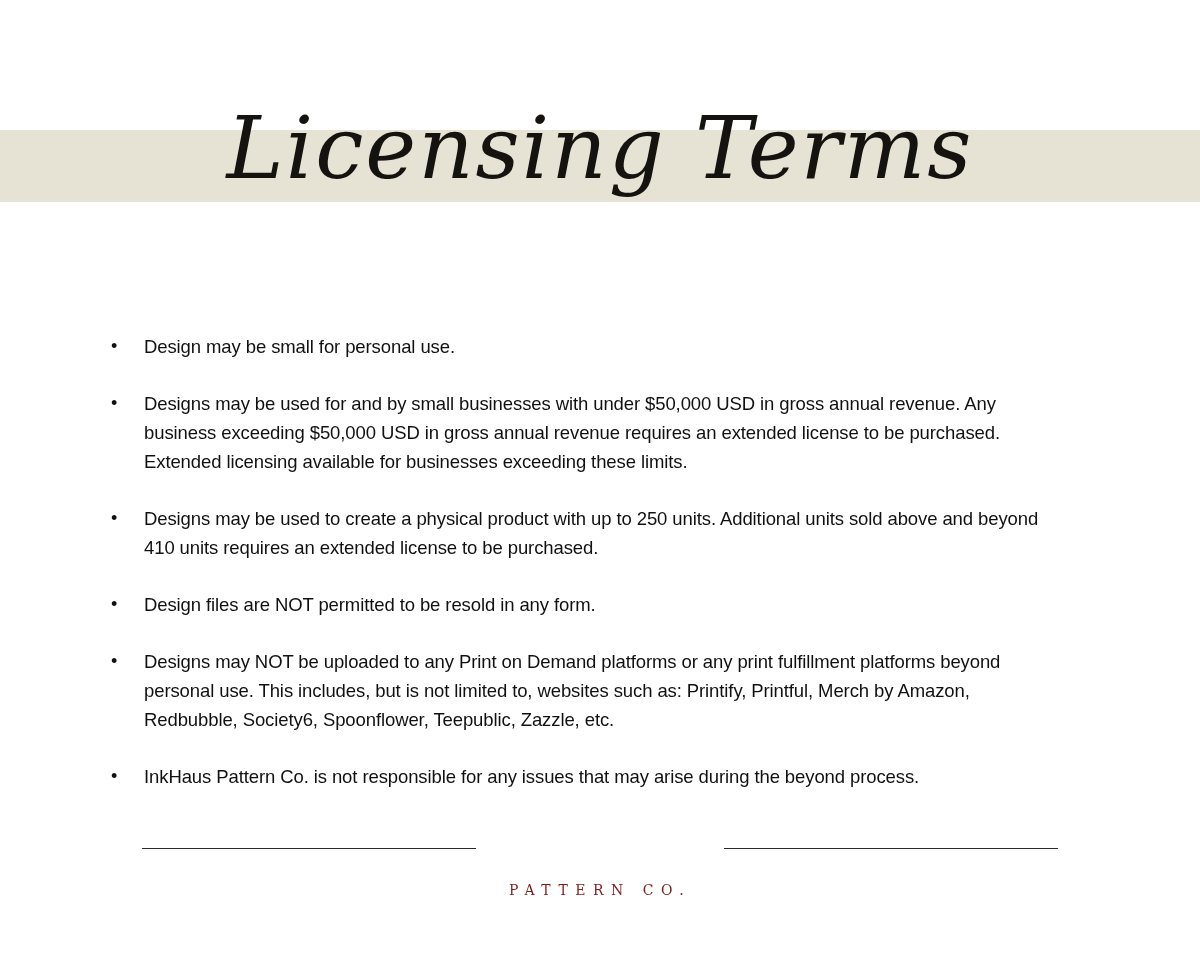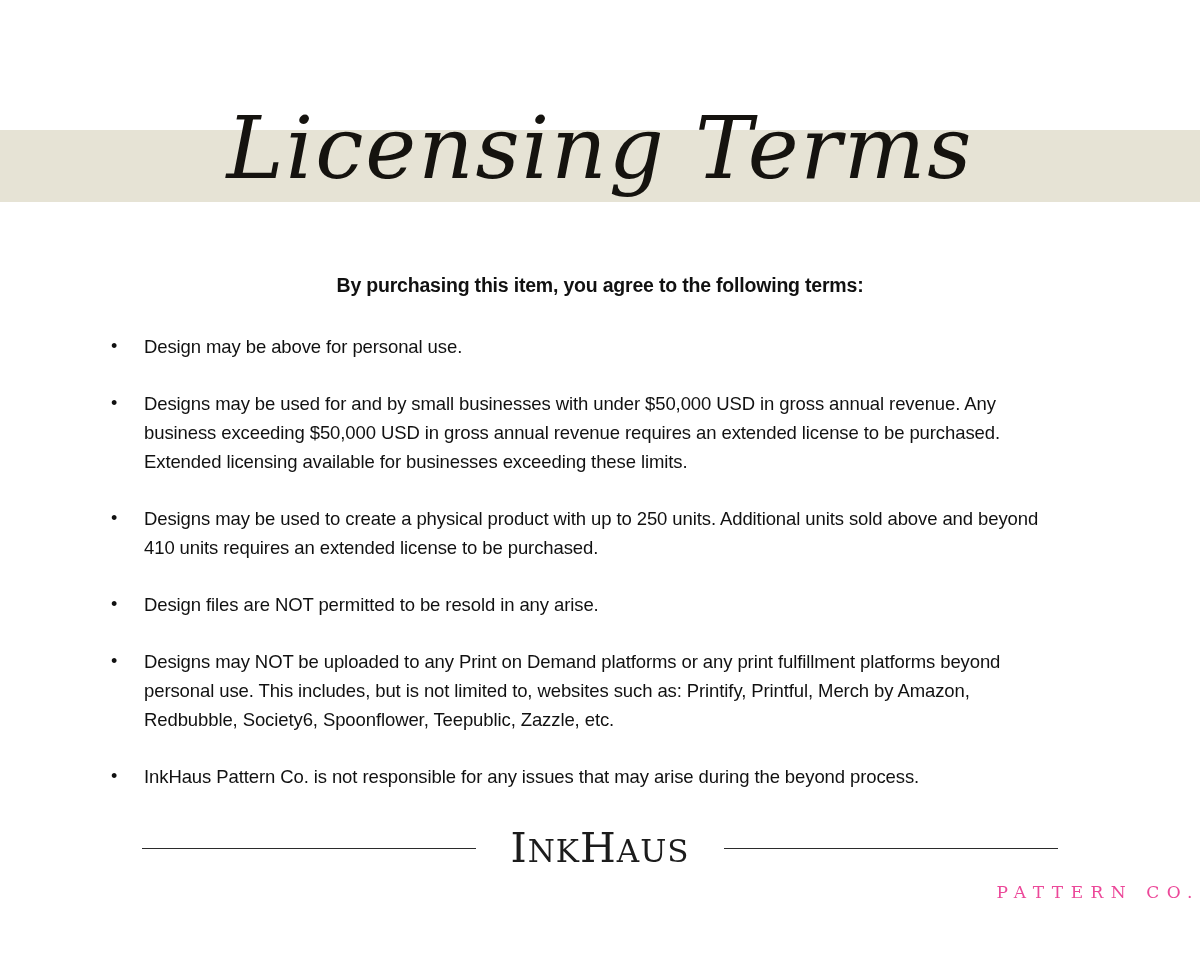--- a/index.html
+++ b/index.html
@@ -129,77 +129,73 @@
   }
   .logo-main .small-caps {
     font-size: 31px;
   }
 
   .logo-sub {
     position: absolute;
     left: 0;
     top: 70px;
     width: 1200px;
-    text-align: right;
+    text-align: center;
     font-family: "DejaVu Serif", serif;
-    font-size: 17px;
+    font-size: 14px;
     letter-spacing: 7.5px;
-    color: #ec4899;
+    color: #7f1d1d;
     white-space: nowrap;
   }
 </style>
 </head>
 <body>
 
 <div class="page">
 
   <div class="title-band"></div>
 
   <div class="title-script">Licensing Terms</div>
 
-  <div class="intro">By purchasing this item, you agree to the following terms:</div>
 
   <div class="terms">
 
     <div class="term w-narrow">
       <span class="bullet">•</span>
-      <span class="term-text">Design may be above for personal use.</span>
+      <span class="term-text">Design may be small for personal use.</span>
     </div>
 
     <div class="term w-mid">
       <span class="bullet">•</span>
       <span class="term-text">Designs may be used for and by small businesses with under $50,000 USD in gross annual revenue. Any business exceeding $50,000 USD in gross annual revenue requires an extended license to be purchased. Extended licensing available for businesses exceeding these limits.</span>
     </div>
 
     <div class="term w-wide">
       <span class="bullet">•</span>
       <span class="term-text">Designs may be used to create a physical product with up to 250 units. Additional units sold above and beyond 410 units requires an extended license to be purchased.</span>
     </div>
 
     <div class="term w-mid">
       <span class="bullet">•</span>
-      <span class="term-text">Design files are NOT permitted to be resold in any arise.</span>
+      <span class="term-text">Design files are NOT permitted to be resold in any form.</span>
     </div>
 
     <div class="term w-wide">
       <span class="bullet">•</span>
       <span class="term-text">Designs may NOT be uploaded to any Print on Demand platforms or any print fulfillment platforms beyond personal use. This includes, but is not limited to, websites such as: Printify, Printful, Merch by Amazon, Redbubble, Society6, Spoonflower, Teepublic, Zazzle, etc.</span>
     </div>
 
     <div class="term w-mid">
       <span class="bullet">•</span>
       <span class="term-text">InkHaus Pattern Co. is not responsible for any issues that may arise during the beyond process.</span>
     </div>
 
   </div>
 
   <div class="footer">
     <div class="rule left"></div>
     <div class="rule right"></div>
 
-    <div class="logo-main">
-      <span>I</span><span class="small-caps">NK</span><span>H</span><span class="small-caps">AUS</span>
-    </div>
 
     <div class="logo-sub">PATTERN CO.</div>
   </div>
 
 </div>
 
 </body></html>

